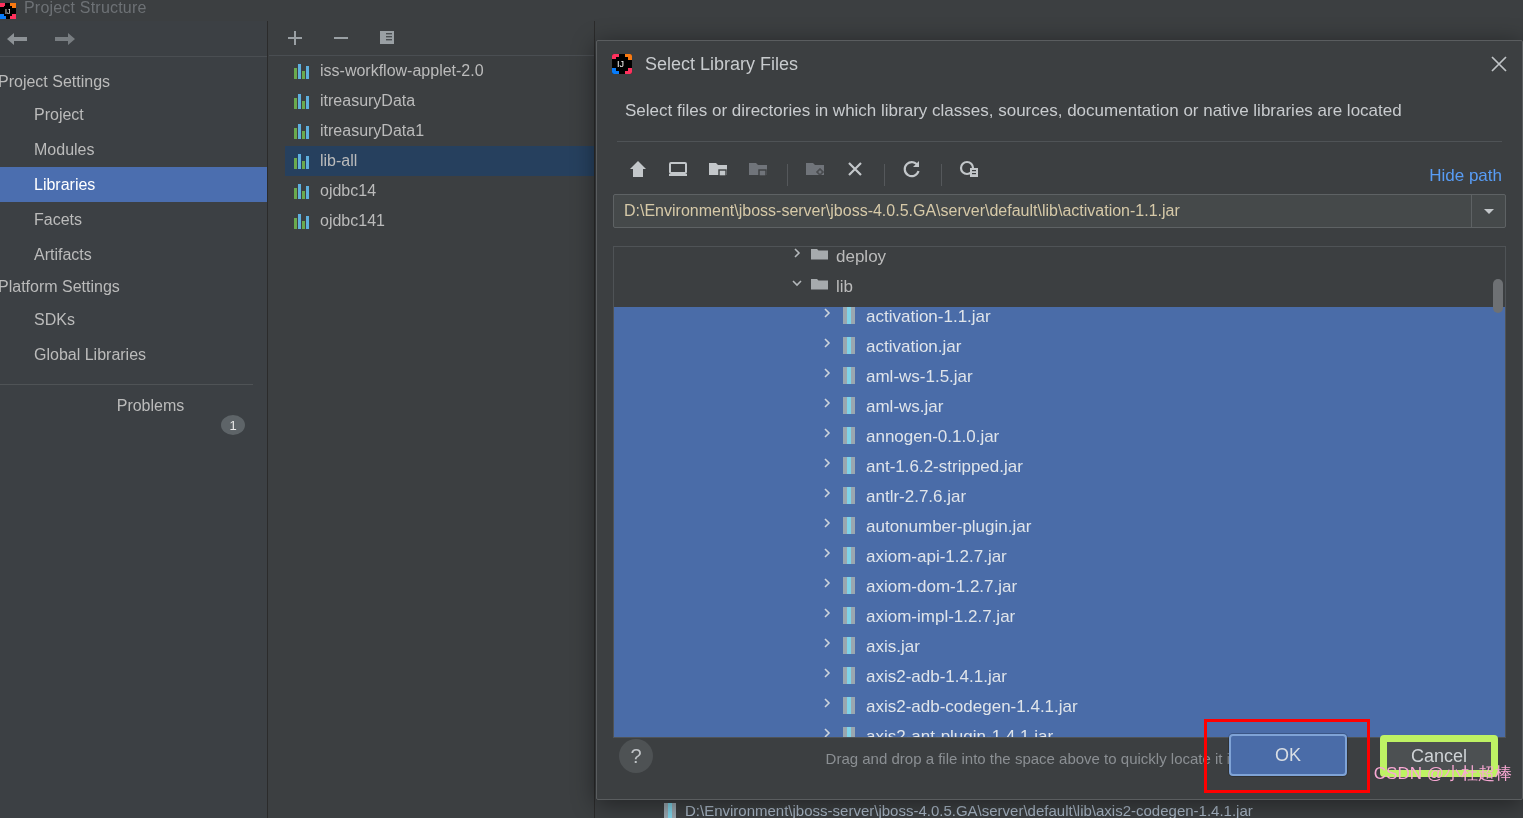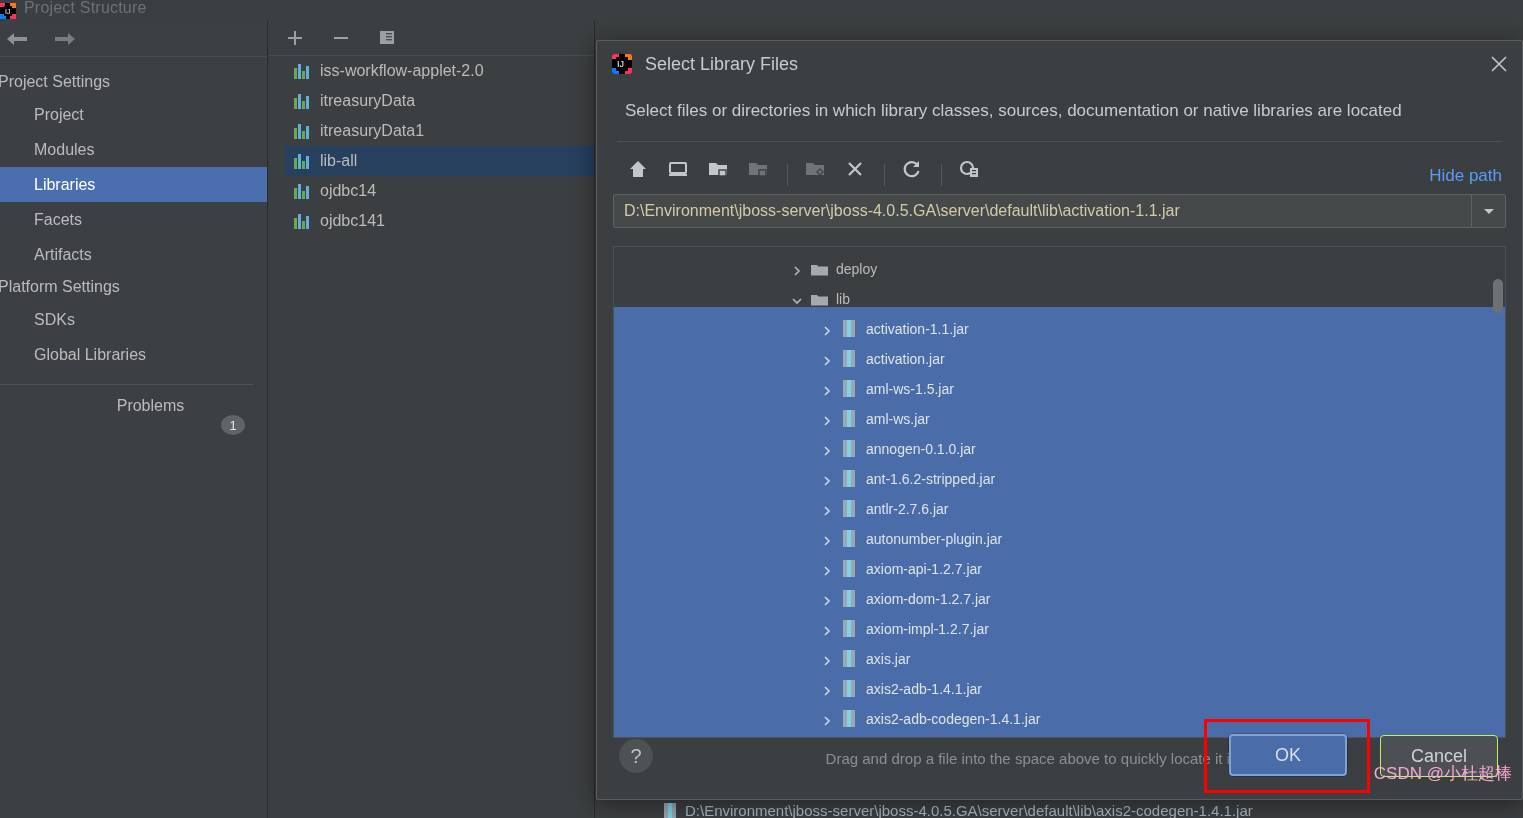--- a/index.html
+++ b/index.html
@@ -133,21 +133,21 @@
     width: 34px; height: 32px; border-left: 1px solid #5e6264;
     display: flex; align-items: center; justify-content: center; cursor: pointer;
   }
 
   .tree {
     margin: 10px 16px 0 16px; height: 492px;
     background: #3c3f41; border: 1px solid #4f5356; position: relative;
     overflow: hidden;
   }
   .tree-row {
-    height: 30px; display: flex; align-items: flex-end; font-size: 14px;
+    height: 30px; display: flex; align-items: flex-start; font-size: 17px;
     color: #bbbbbb; cursor: default; white-space: nowrap;
   }
   .tree-row.sel { background: #4a6ca8; color: #dfe4ea; }
   .tree-chev { width: 22px; display:flex; align-items:center; justify-content:center; flex:none; }
   .tree-ico  { width: 22px; display:flex; align-items:center; justify-content:center; flex:none; margin-right: 6px; }
   .jar-ico { width: 13px; height: 17px; display:flex; }
   .jar-ico i { display:block; width: 4px; height: 17px; }
 
   .tree-scroll {
     position: absolute; right: 2px; top: 2px; width: 10px; height: 488px;
@@ -167,21 +167,21 @@
     display: flex; align-items: center; padding: 0 24px 0 22px;
   }
   .help-btn {
     width: 34px; height: 34px; border-radius: 50%;
     background: #4e5254; color: #c0c4c7; font-size: 20px;
     display: flex; align-items: center; justify-content: center; cursor: pointer;
   }
   .btn {
     height: 42px; min-width: 118px; border-radius: 4px;
     display: flex; align-items: center; justify-content: center;
-    font-size: 18px; cursor: pointer; border: 1px solid #bef264;
+    font-size: 18px; cursor: pointer; border: 7px solid #bef264;
   }
   .btn-ok {
     background: #4a6ca8; color: #d9dee4; border: 2px solid #7fa3d6;
     box-shadow: 0 0 0 1px rgba(0,0,0,.2);
   }
   .btn-cancel { background: #4c5052; color: #cfd3d6; }
   .btn-wrap-ok {
     margin-left: auto; position: relative; padding: 12px 20px 14px 22px;
     border: 3px solid #ff0000;
   }

